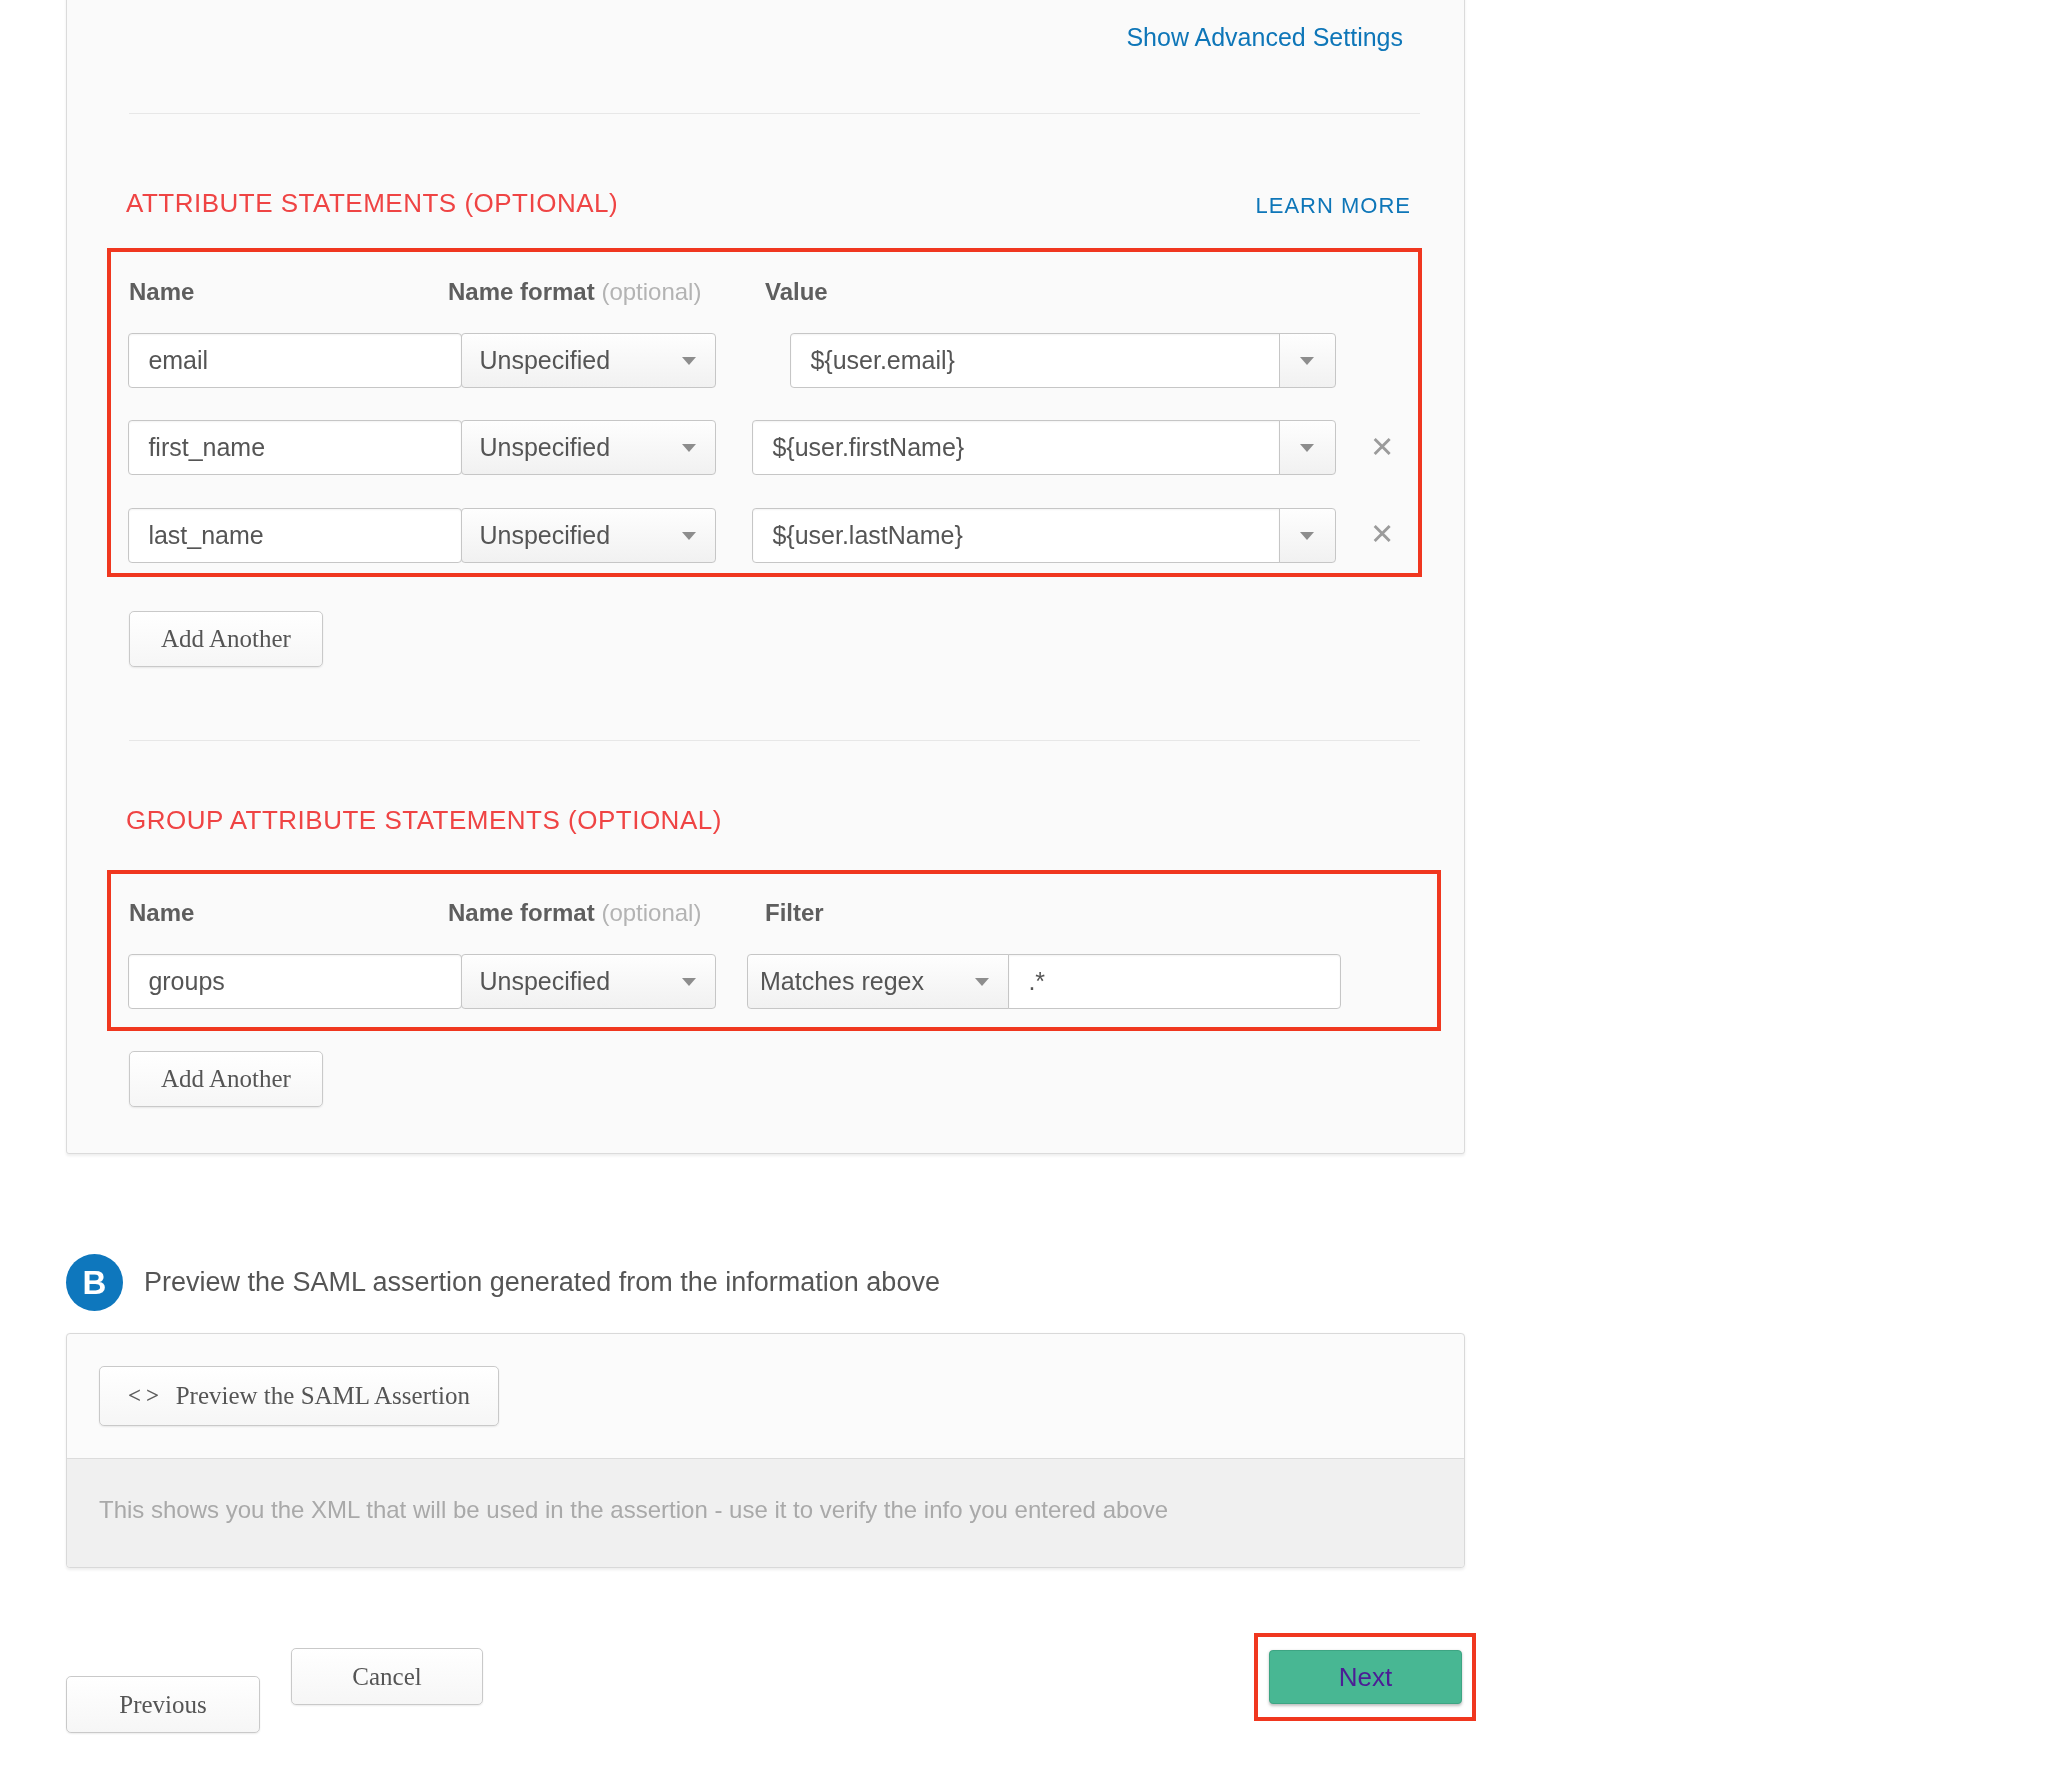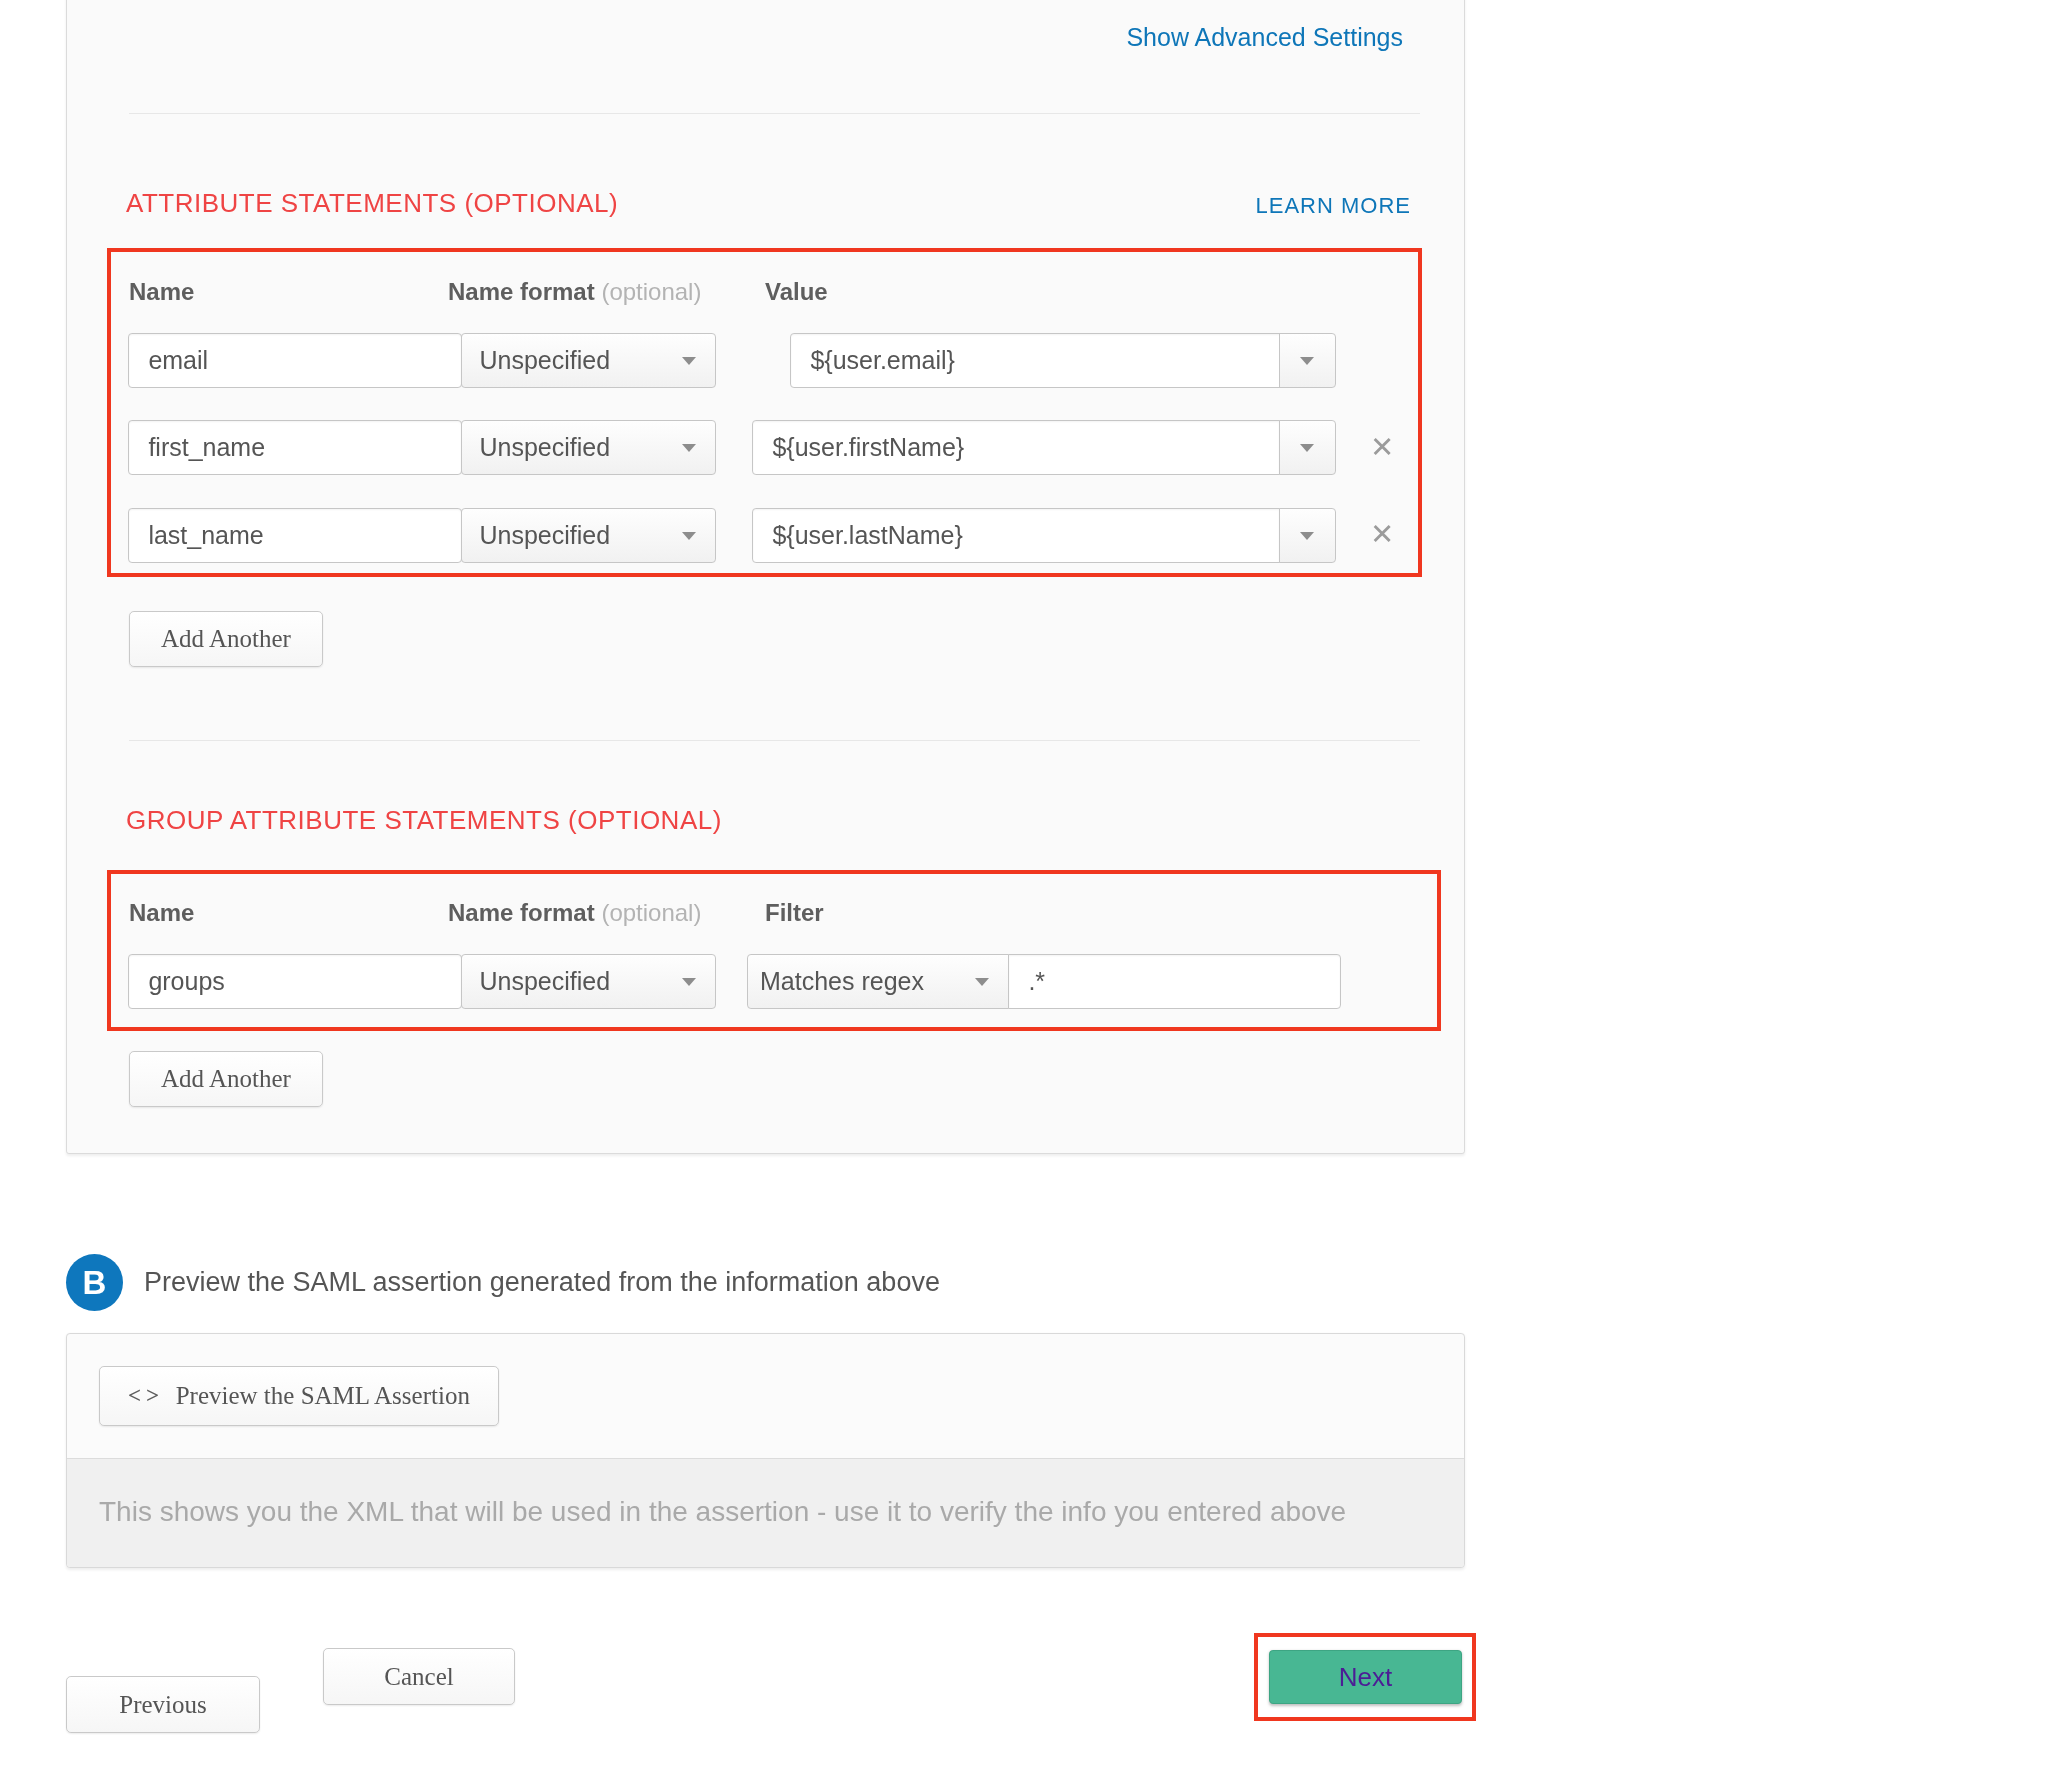--- a/index.html
+++ b/index.html
@@ -45,21 +45,21 @@
        border-radius:4.9px;font-size:25px;color:#555;cursor:pointer;
        box-shadow:0 1px 1.9px rgba(0,0,0,.08);font-family:Liberation Serif, serif;}
   .btn-green{box-sizing:border-box;display:flex;align-items:center;justify-content:center;
        background:#48b793;border:1px solid #3da583;border-radius:3.9px;font-size:26px;
        color:#4c1d95;cursor:pointer;box-shadow:0 1.9px 2.9px rgba(0,0,0,.25);font-family:inherit;}
 
   .badge{display:flex;align-items:center;justify-content:center;border-radius:50%;
          background:#0e77bd;color:#fff;font-weight:bold;font-size:33px;}
   .b-title{font-size:27px;color:#555;}
   .code-ico{font-weight:600;letter-spacing:4.9px;color:#5e5e5e;font-size:23px;margin-right:11.6px;}
-  .helper{font-size:28px;color:#a9a9a9;}
+  .helper{font-size:24px;color:#a9a9a9;}
 </style>
 </head>
 <body>
 
 <div class="page">
 
   <div class="abs panel-a"></div>
 
   <div class="abs link right" style="left:1063px;top:23px;width:340px;">Show Advanced Settings</div>
 
@@ -145,19 +145,19 @@
   </div>
 
   <div class="abs btn" style="left:99px;top:1366px;width:400px;height:60px;">
     <span class="code-ico">&lt;&gt;</span>
     <span>Preview the SAML Assertion</span>
   </div>
 
   <div class="abs helper" style="left:99px;top:1496px;width:1261px;">This shows you the XML that will be used in the assertion - use it to verify the info you entered above</div>
 
   <div class="abs btn" style="left:66px;top:1648px;width:194px;height:57px;margin-top:28px;">Previous</div>
-  <div class="abs btn" style="left:291px;top:1648px;width:192px;height:57px;margin-left:32px;">Cancel</div>
+  <div class="abs btn" style="left:291px;top:1648px;width:192px;height:57px;">Cancel</div>
 
   <div class="abs redbox" style="left:1254px;top:1633px;width:214px;height:80px;"></div>
   <div class="abs btn-green" style="left:1269px;top:1650px;width:193px;height:54px;">Next</div>
 
 </div>
 
 
 </body></html>

